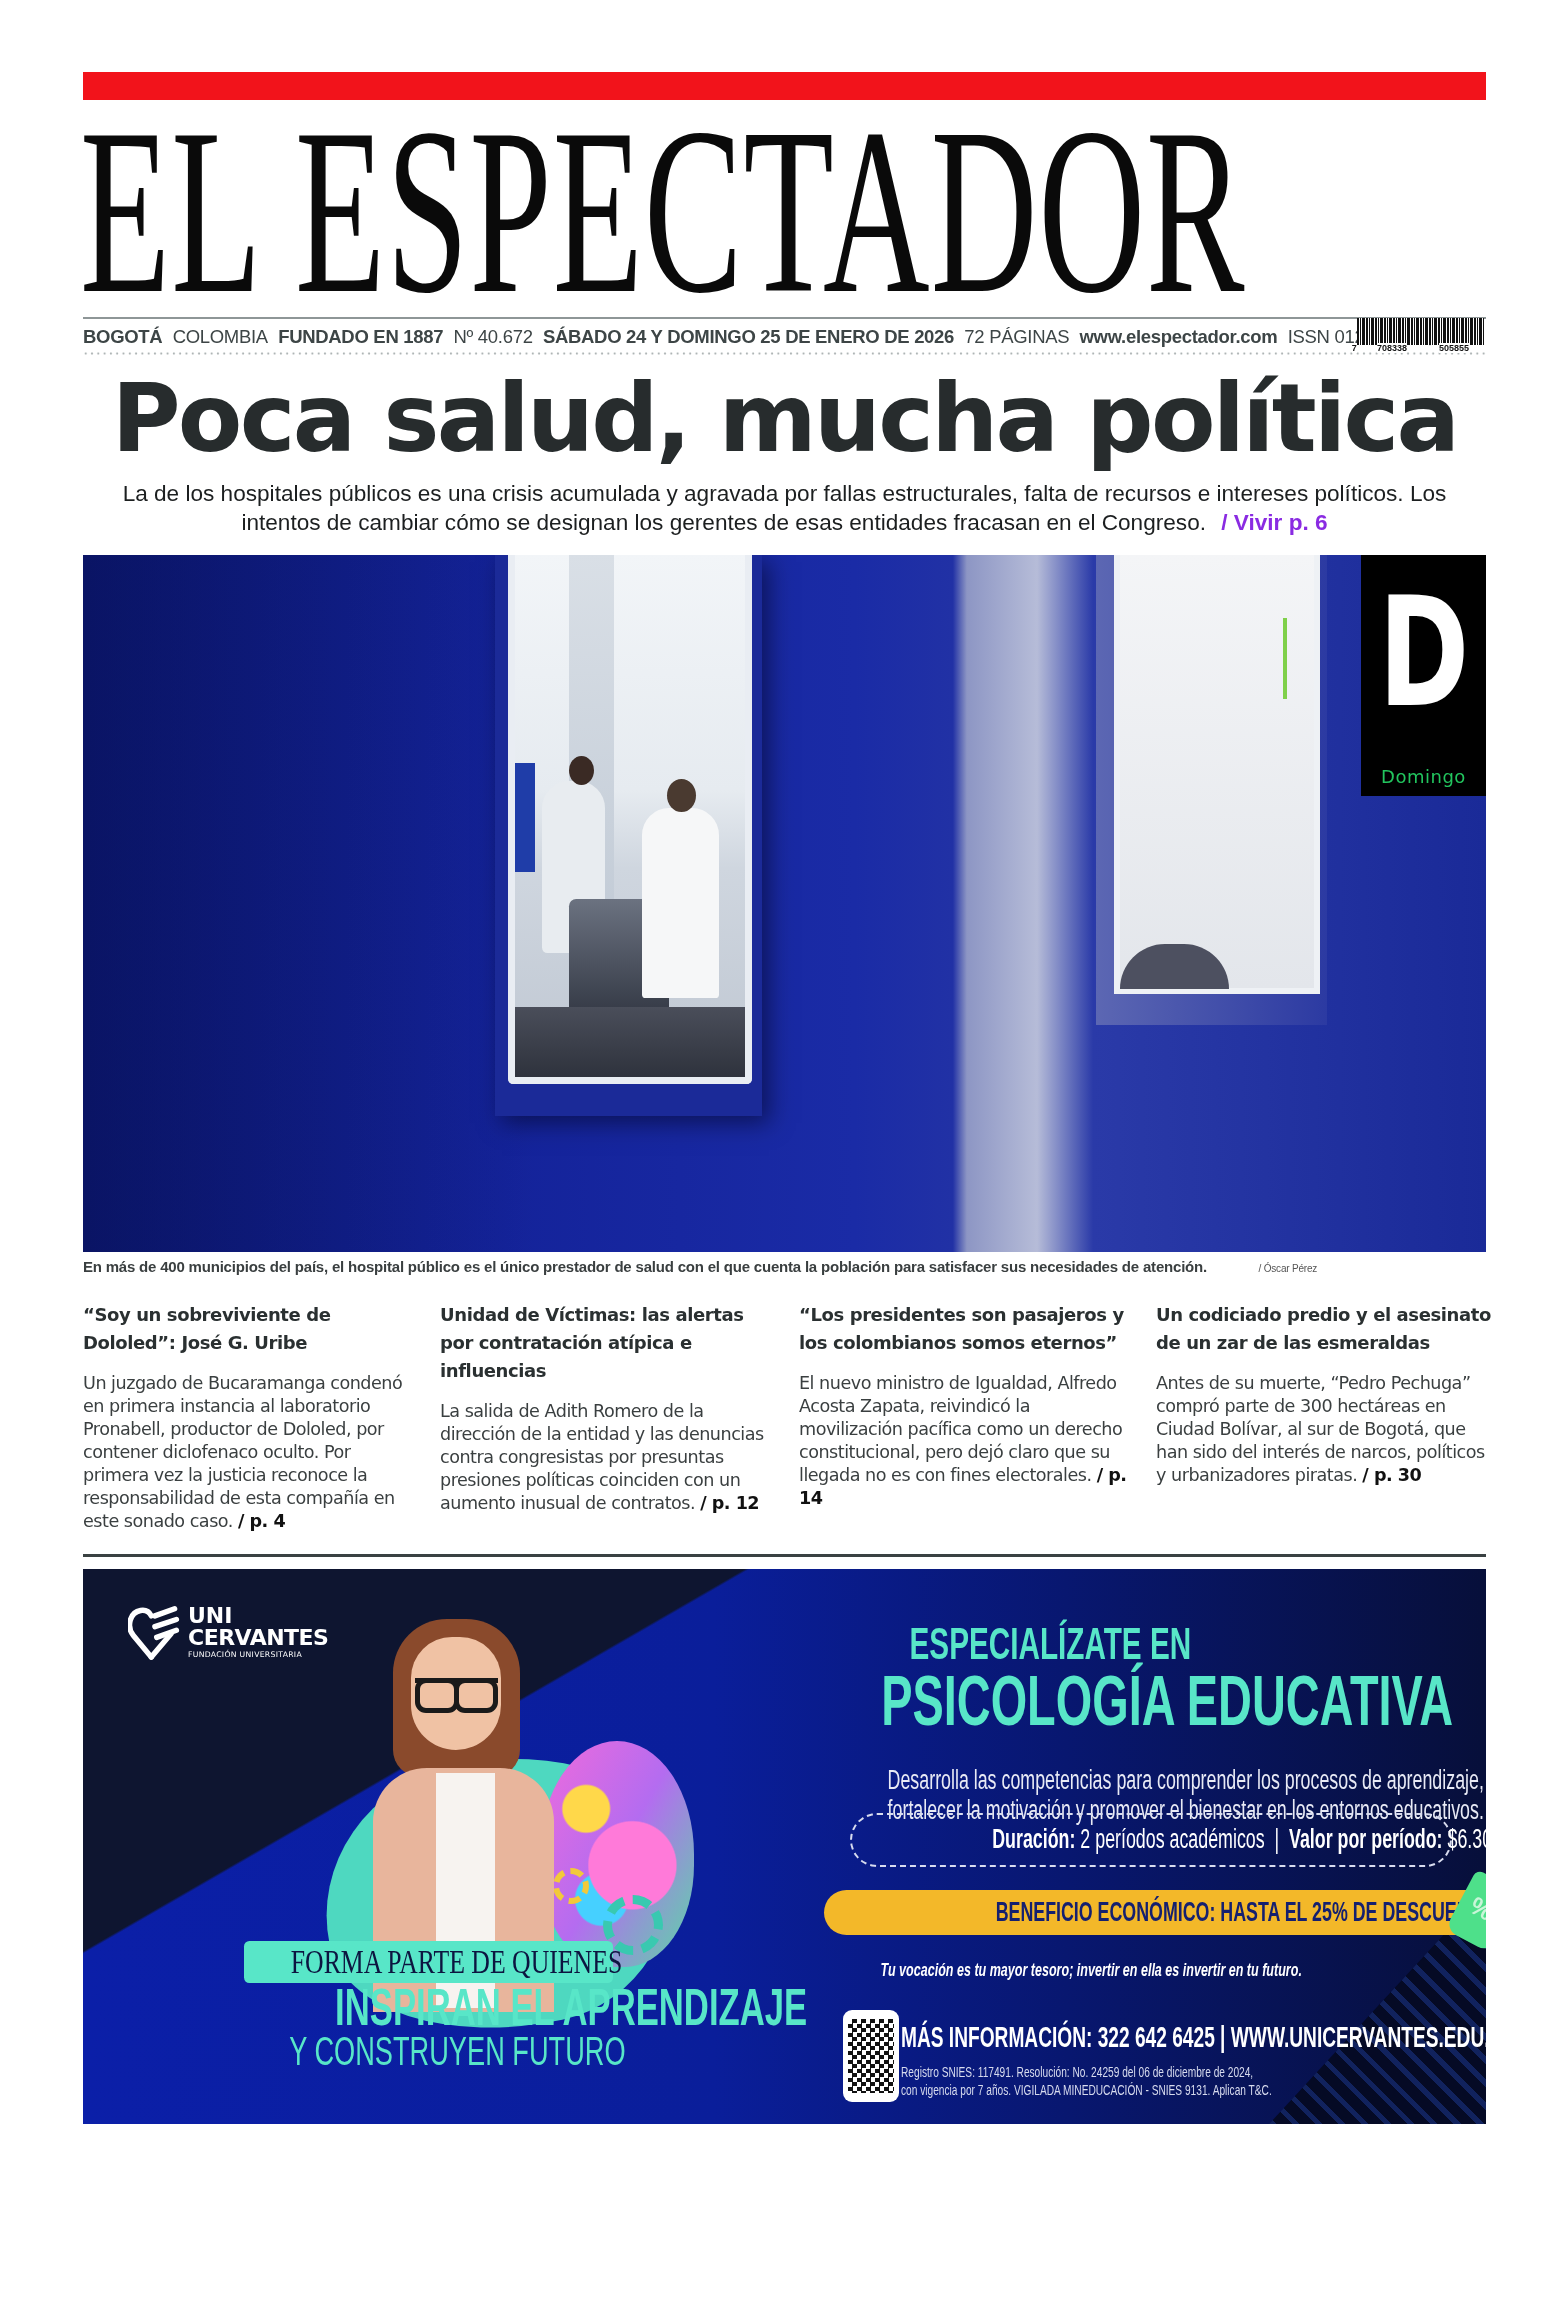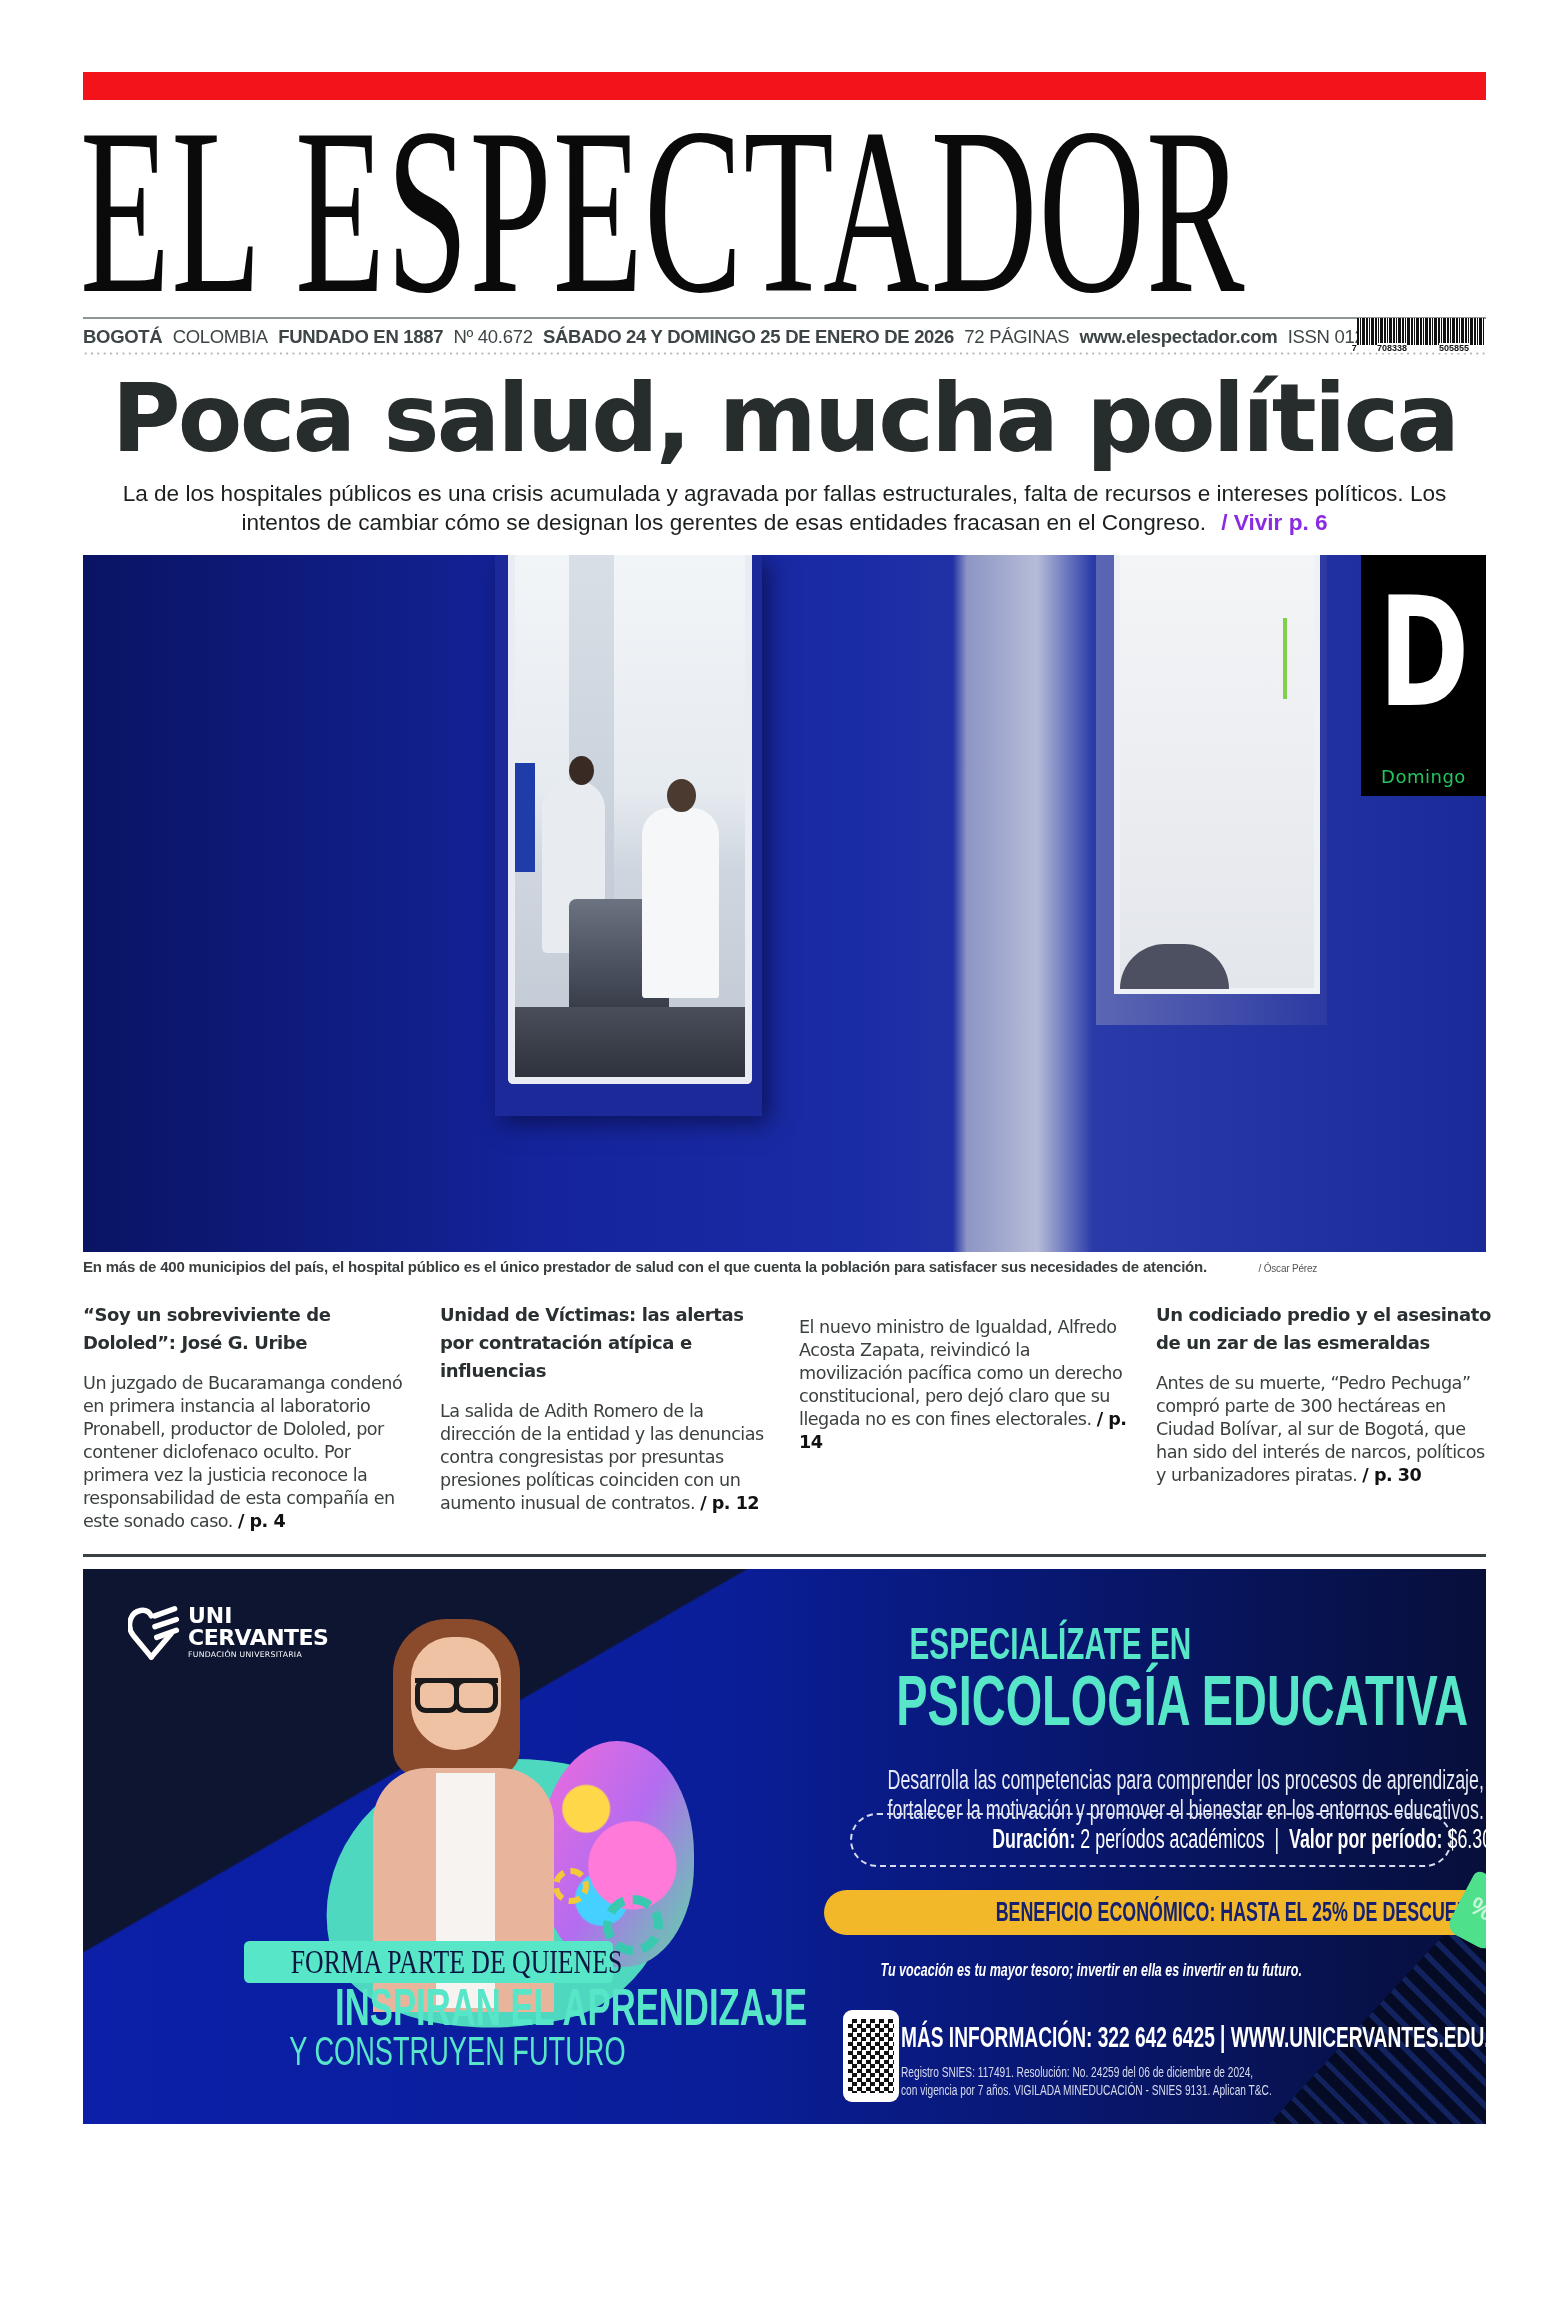--- a/index.html
+++ b/index.html
@@ -96,21 +96,21 @@
   .ad-woman .shirt { position: absolute; left: 54px; top: 154px; width: 59px; height: 235px; background: #f7f3f0; }
 
   .ad-forma { position: absolute; left: 161px; top: 372px; width: 369px; height: 42px; background: #58e6c8; border-radius: 5.4px; text-align: center; font-family: Liberation Serif, serif; font-size: 33px; line-height: 42px; color: #0c1540; transform-origin: center; }
   .ad-forma span { display: inline-block; transform: scaleX(0.78); white-space: nowrap; }
   .ad-inspiran { position: absolute; left: 141px; top: 413px; width: 470px; text-align: center; font-family: "Liberation Sans", sans-serif; font-weight: 700; font-size: 51px; line-height: 51px; color: #58e6c8; white-space: nowrap; }
   .ad-inspiran span, .ad-construyen span { display: inline-block; transform: scaleX(0.68); }
   .ad-construyen { position: absolute; left: 127px; top: 462px; width: 470px; text-align: center; font-family: "Liberation Sans", sans-serif; font-size: 40px; line-height: 40px; color: #58e6c8; white-space: nowrap; }
 
   .ad-right { position: absolute; left: 651px; top: 0; width: 742px; height: 555px; }
   .ad-especial { position: absolute; left: 0; top: 50px; width: 633px; text-align: center; font-family: "Liberation Sans", sans-serif; font-weight: 700; font-size: 45px; line-height: 49px; color: #58e6c8; white-space: nowrap; }
-  .ad-psico { position: absolute; left: 15px; top: 95px; width: 633px; text-align: left; font-family: "Liberation Sans", sans-serif; font-weight: 700; font-size: 71px; line-height: 74px; color: #58e6c8; white-space: nowrap; }
+  .ad-psico { position: absolute; left: 0; top: 95px; width: 633px; text-align: left; font-family: "Liberation Sans", sans-serif; font-weight: 700; font-size: 71px; line-height: 74px; color: #58e6c8; white-space: nowrap; }
   .ad-especial span, .ad-psico span, .ad-desc span, .ad-dur span, .ad-benef span, .ad-tagline span, .ad-info span, .ad-legal span { display: inline-block; transform: scaleX(0.66); transform-origin: center; }
   .ad-desc { position: absolute; left: 0; top: 172px; width: 633px; text-align: center; font-family: "Liberation Sans", sans-serif; font-size: 27px; line-height: 30px; color: #e8eaf5; white-space: nowrap; margin-top: 24px; }
   .ad-dur { position: absolute; left: 116px; top: 244px; width: 602px; height: 54px; border: 2.7px dashed #d8dcef; border-radius: 27px; text-align: center; font-family: "Liberation Sans", sans-serif; font-size: 27px; line-height: 49px; color: #fff; white-space: nowrap; }
   .ad-dur b { font-weight: 700; }
   .ad-benef { position: absolute; left: 90px; top: 321px; width: 642px; height: 45px; background: #f3b829; border-radius: 22.6px 0 0 22.6px; text-align: center; font-family: "Liberation Sans", sans-serif; font-weight: 700; font-size: 27px; line-height: 45px; color: #15206f; white-space: nowrap; overflow: visible; }
   .ad-tag { position: absolute; left: 724px; top: 308px; width: 50px; height: 68px; background: #4ee08a; border-radius: 7.2px 7.2px 12.7px 12.7px; transform: rotate(28deg); }
   .ad-tag::after { content: "%"; position: absolute; left: 11.8px; top: 18px; font-size: 25px; color: #c9f5d8; font-weight: 700; }
   .ad-tagline { position: absolute; left: 0; top: 384px; width: 715px; text-align: center; font-family: "Liberation Sans", sans-serif; font-weight: 700; font-style: italic; font-size: 19px; line-height: 33px; color: #fff; white-space: nowrap; }
   .ad-qr { position: absolute; left: 109px; top: 441px; width: 56px; height: 92px; background: #fff; border-radius: 9px; padding: 9px 5.4px; }
   .ad-qr-inner { width: 100%; height: 100%;
@@ -192,20 +192,21 @@
 <div class="stories">
   <div class="story" style="left:0;">
     <h2>“Soy un sobreviviente de Dololed”: José G. Uribe</h2>
     <p><span>Un juzgado de Bucaramanga condenó en primera instancia al laboratorio Pronabell, productor de Dololed, por contener diclofenaco oculto. Por primera vez la justicia reconoce la responsabilidad de esta compañía en este sonado caso.</span> <span class="ref">/ p. 4</span></p>
   </div>
   <div class="story" style="left:357px;">
     <h2>Unidad de Víctimas: las alertas por contratación atípica e influencias</h2>
     <p><span>La salida de Adith Romero de la dirección de la entidad y las denuncias contra congresistas por presuntas presiones políticas coinciden con un aumento inusual de contratos.</span> <span class="ref">/ p. 12</span></p>
   </div>
   <div class="story" style="left:716px;">
+    <h2>“Los presidentes son pasajeros y los colombianos somos eternos”</h2>
     <p><span>El nuevo ministro de Igualdad, Alfredo Acosta Zapata, reivindicó la movilización pacífica como un derecho constitucional, pero dejó claro que su llegada no es con fines electorales.</span> <span class="ref">/ p. 14</span></p>
   </div>
   <div class="story" style="left:1073px;">
     <h2>Un codiciado predio y el asesinato de un zar de las esmeraldas</h2>
     <p><span>Antes de su muerte, “Pedro Pechuga” compró parte de 300 hectáreas en Ciudad Bolívar, al sur de Bogotá, que han sido del interés de narcos, políticos y urbanizadores piratas.</span> <span class="ref">/ p. 30</span></p>
   </div>
 </div>
 
 <div class="bottom-rule"></div>
 

